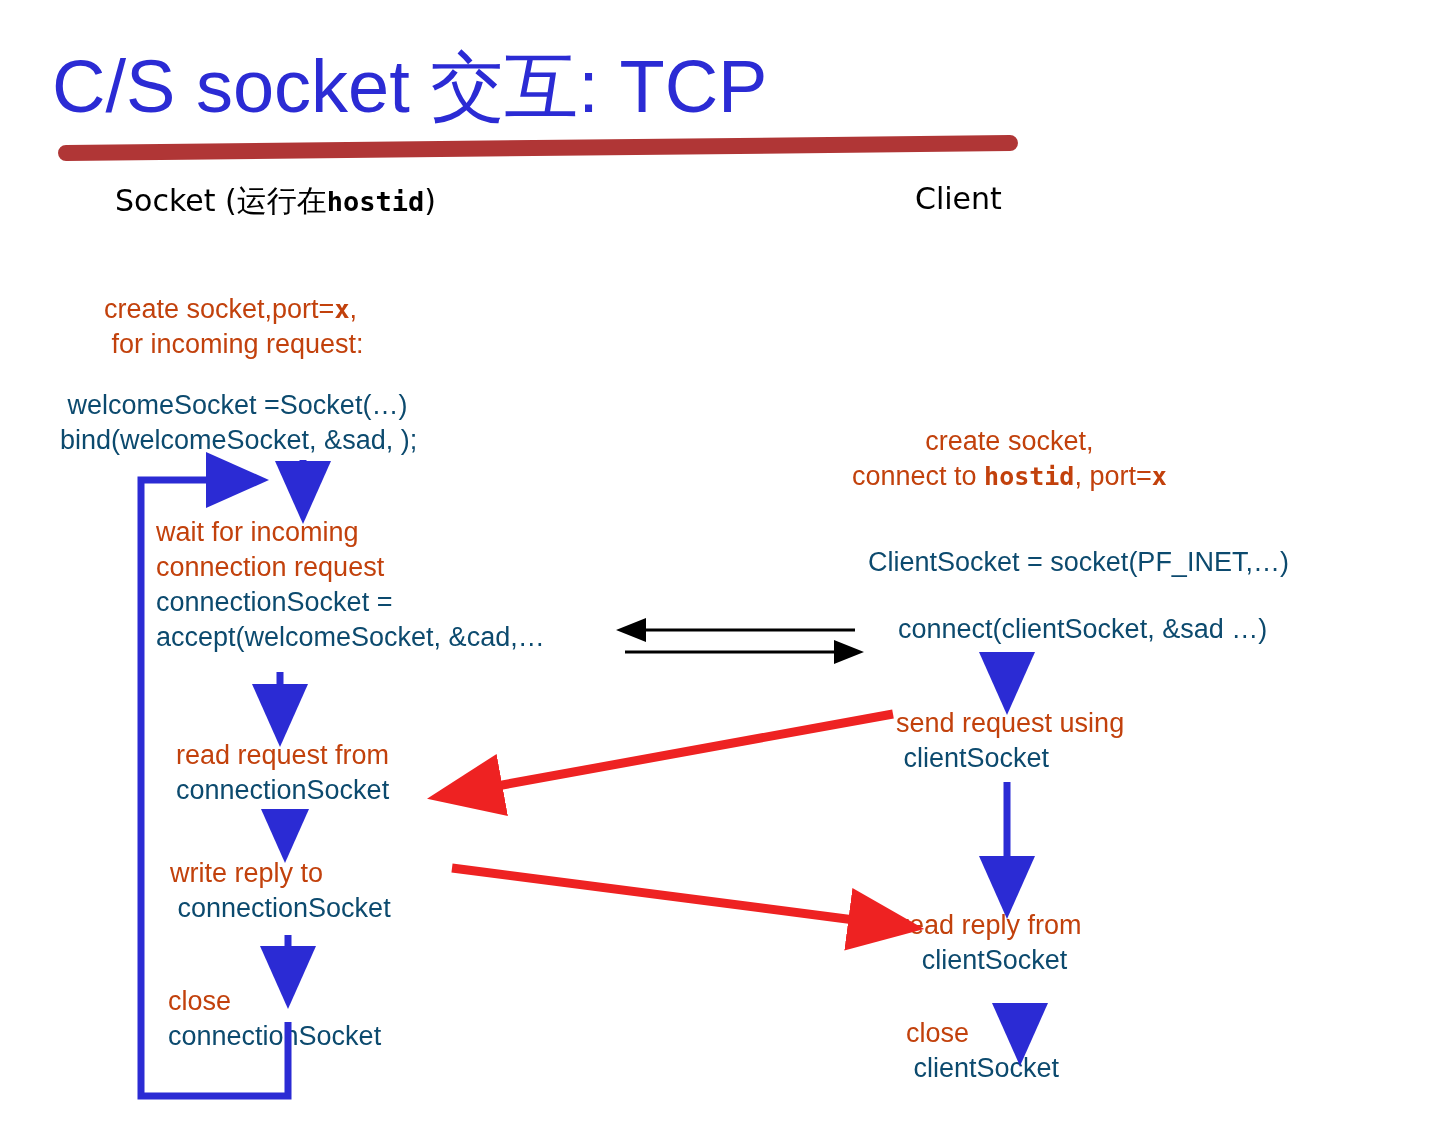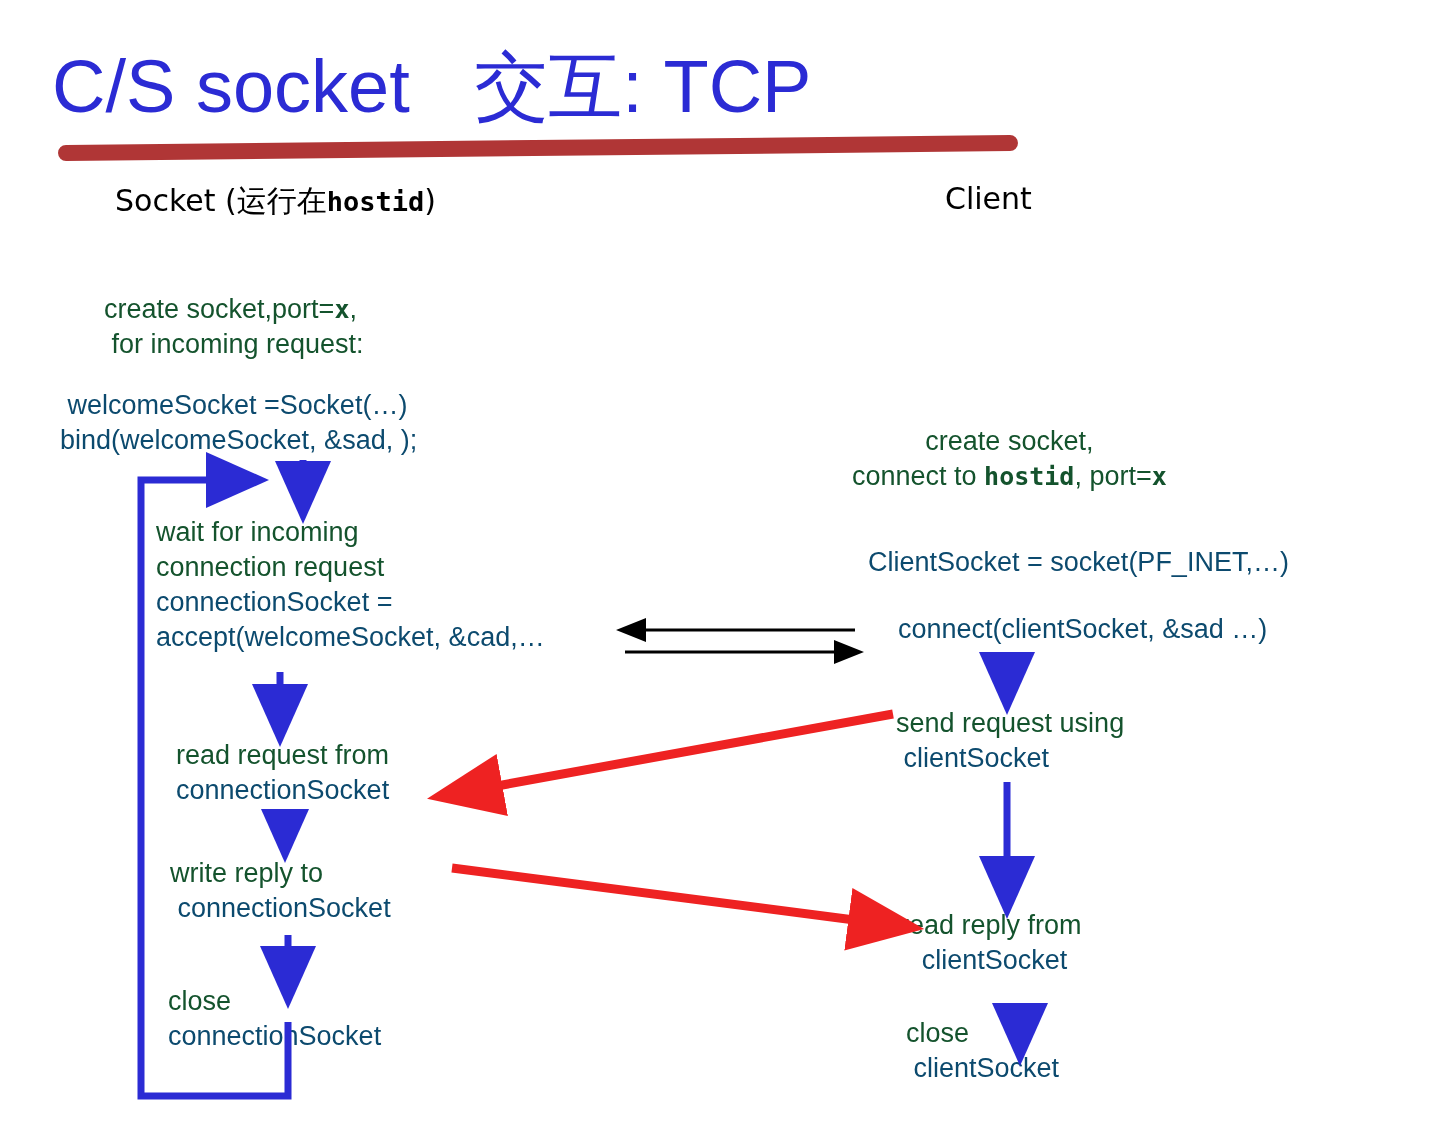--- a/index.html
+++ b/index.html
@@ -26,51 +26,51 @@
   #title {
     left: 52px;
     top: 48px;
     font-size: 74px;
     line-height: 1.05;
     color: #2b2bd4;
     font-family: "Liberation Sans", sans-serif;
     font-weight: 400;
     white-space: nowrap;
   }
-  #title .cjk { font-family: "DejaVu Sans", sans-serif; margin-left: 44px; }
+  #title .cjk { font-family: "DejaVu Sans", sans-serif; }
   #title-underline {
     left: 58px;
     top: 140px;
     width: 960px;
     height: 16px;
     background: #b03636;
     border-radius: 9px;
     transform: rotate(-0.6deg);
   }
 
   
   .col-header {
     font-family: "DejaVu Sans", sans-serif;
     font-size: 30px;
     color: #000000;
     white-space: nowrap;
   }
   #server-header { left: 115px; top: 181px; }
-  #client-header { left: 945px; top: 181px; }
+  #client-header { left: 915px; top: 181px; }
   .mono { font-family: "DejaVu Sans Mono", monospace; font-weight: bold; font-size: 27px; }
 
   
   .blk {
     font-size: 27px;
     line-height: 1.30;
     color: #000000;
     white-space: pre;
   }
   .red { color: #0c4a6e; }
-  .black { color: #14532d; }
+  .black { color: #c2410c; }
   .code-mono { font-family: "DejaVu Sans Mono", monospace; font-weight: bold; font-size: 25px; }
 
   
   #s-create      { left: 104px; top: 292px; }
   #s-welcome     { left: 60px;  top: 388px; }
   #s-wait        { left: 156px; top: 515px; }
   #s-read        { left: 176px; top: 738px; }
   #s-write       { left: 170px; top: 856px; }
   #s-close       { left: 168px; top: 984px; }
 

